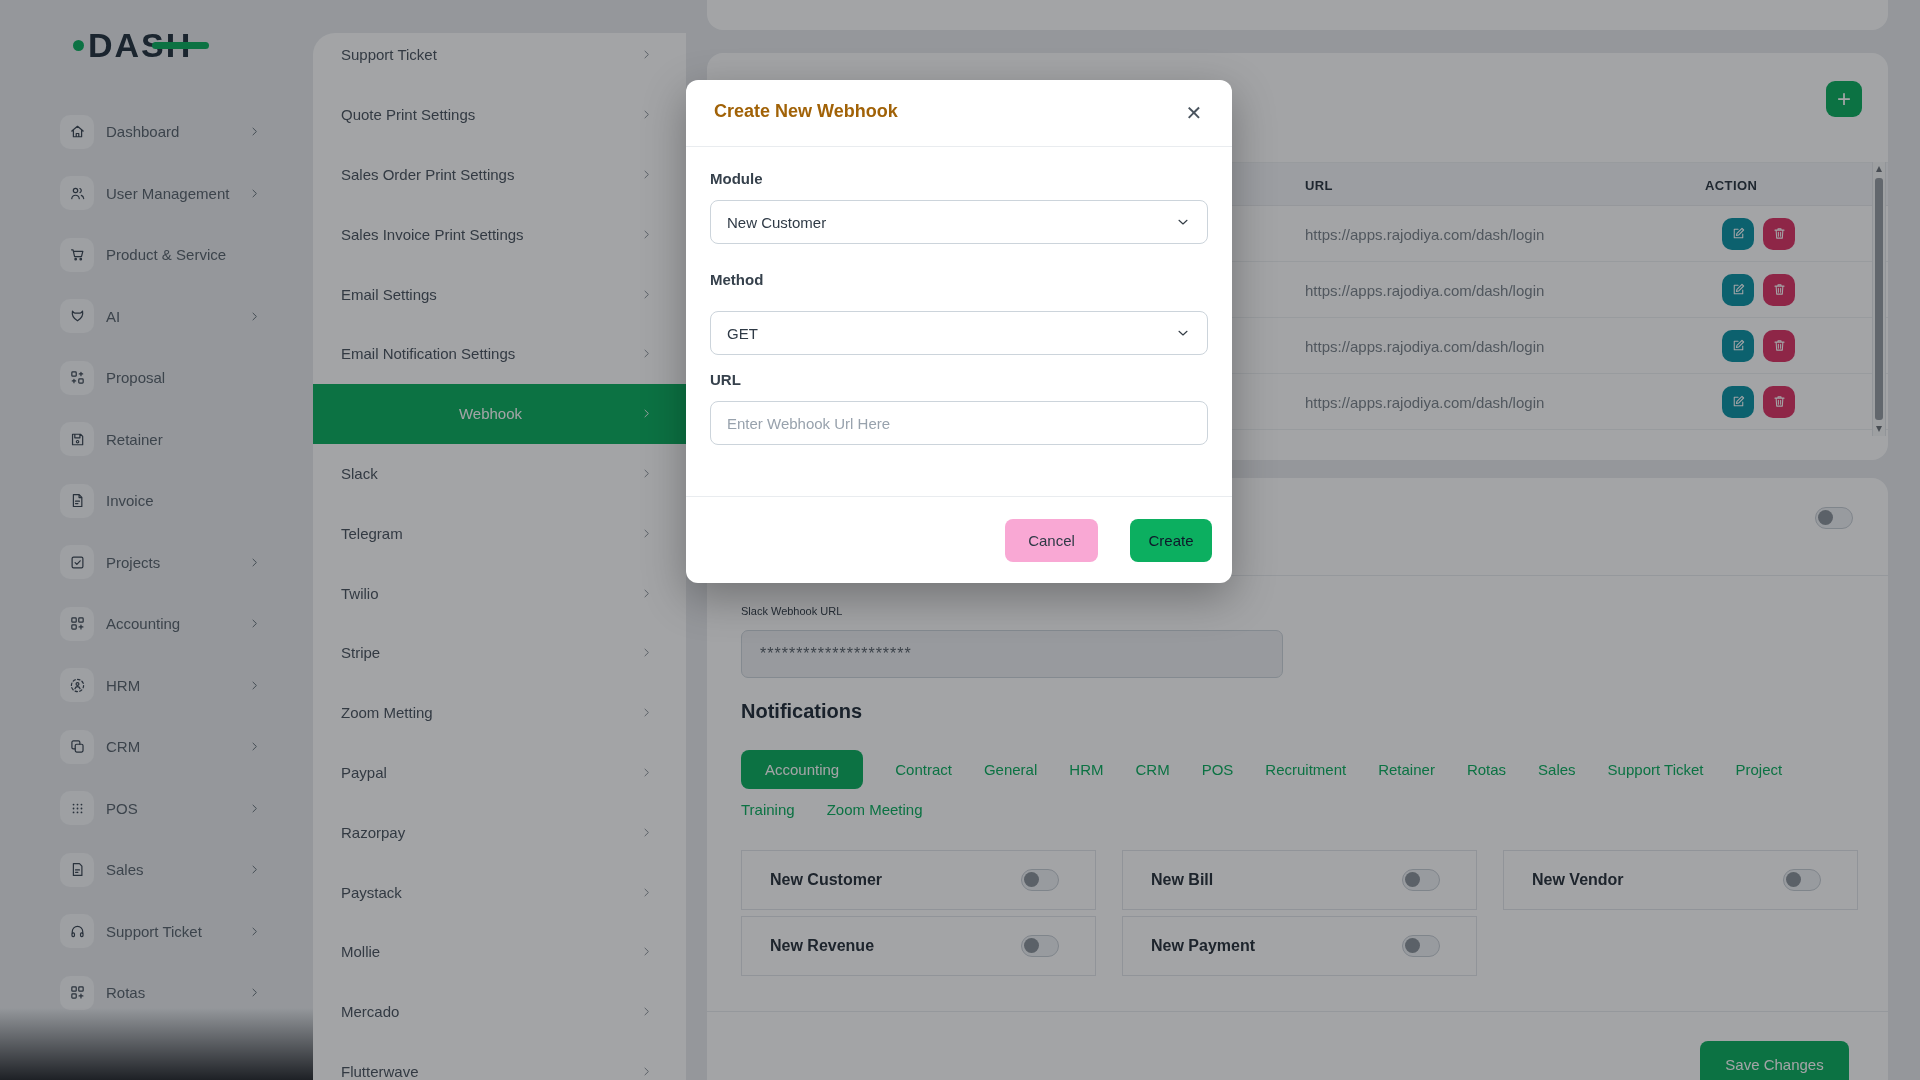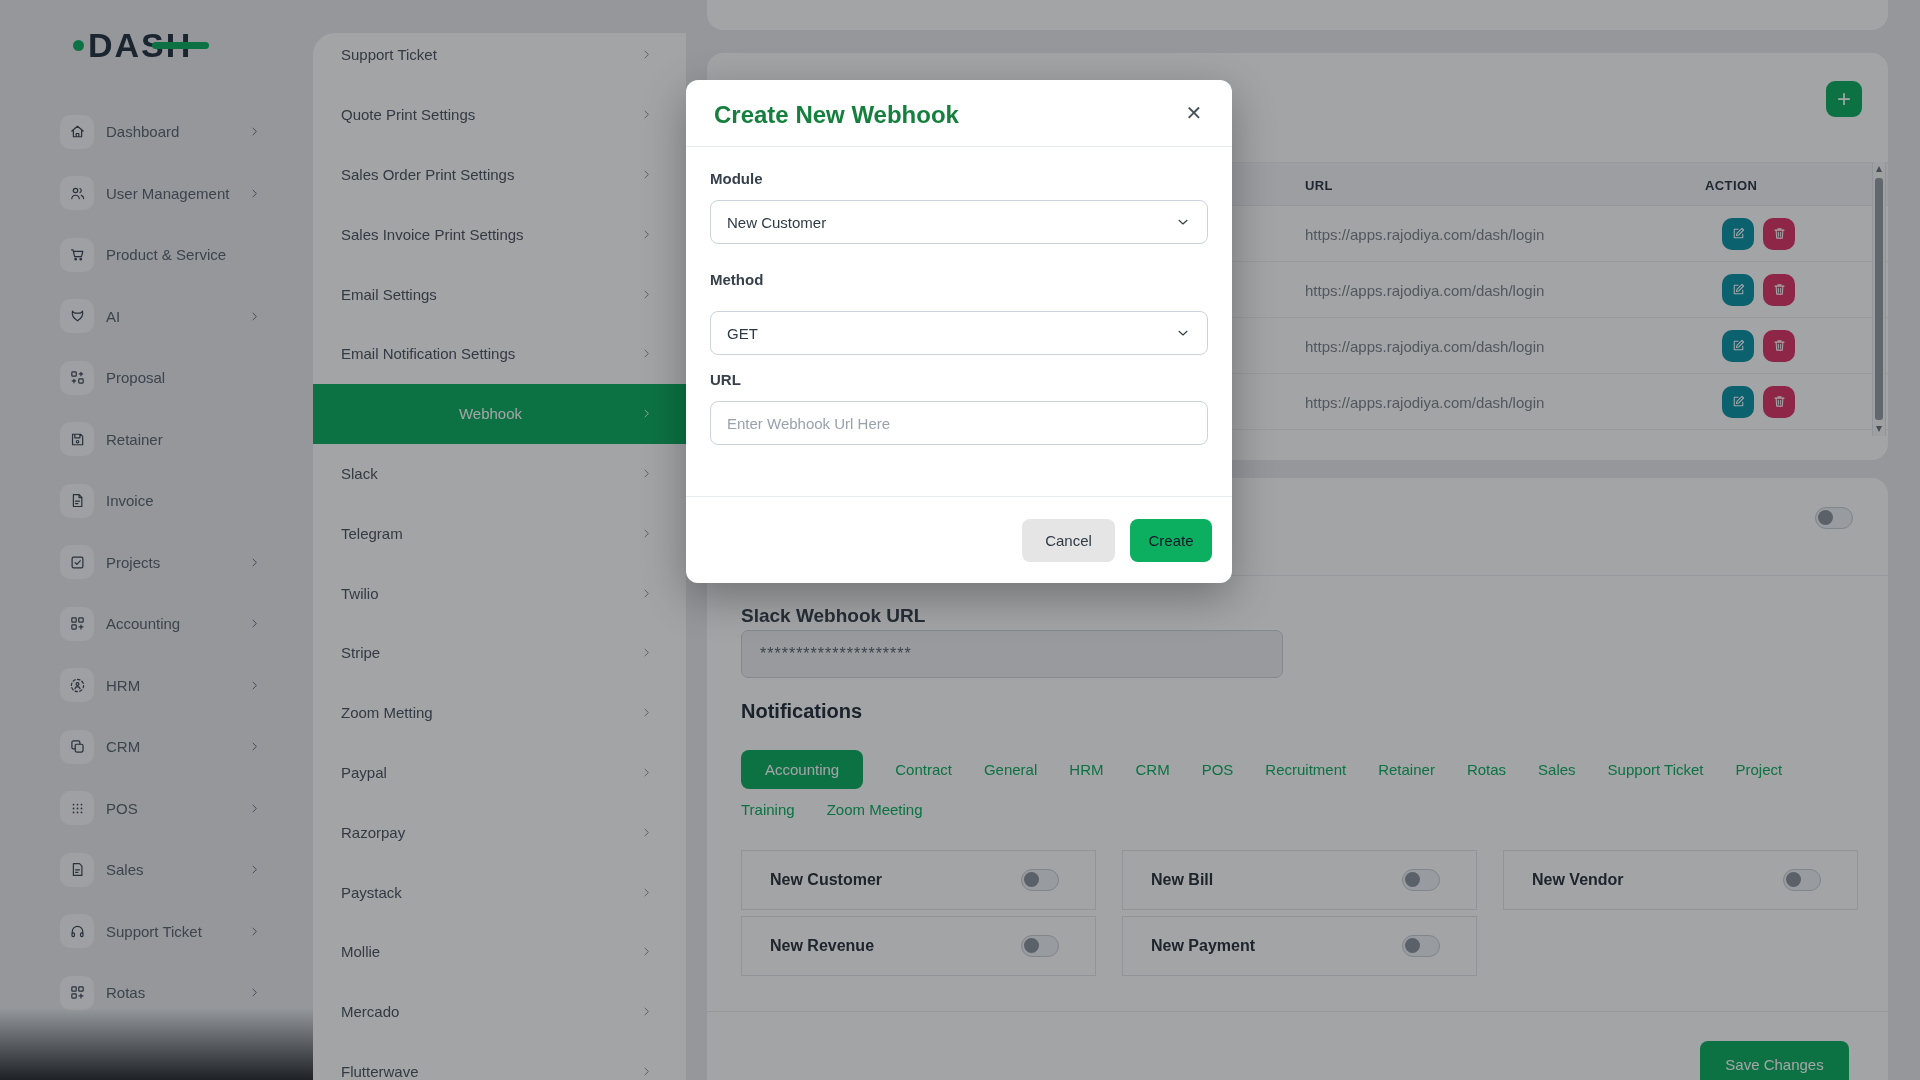--- a/index.html
+++ b/index.html
@@ -56,57 +56,57 @@
   .sb-up{top:4px; border-bottom:6px solid #6d737a;}
   .sb-down{bottom:4px; border-top:6px solid #6d737a;}
   .sb-thumb{position:absolute; left:2px; width:8px; top:16px; height:242px; background:#979da4; border-radius:3px;}
 
   .slack-card{left:21px; right:32px; top:478px; height:640px;}
   .slack-head{position:relative; height:98px; border-bottom:1px solid #e9ecef;}
   .toggle{position:relative; width:38px; height:22px; border:1.5px solid #c6cdd4; background:#eef1f4; border-radius:12px; cursor:pointer; flex:0 0 38px;}
   .knob{position:absolute; left:2px; top:2px; width:15px; height:15px; border-radius:50%; background:#8b939b;}
   .slack-head .toggle{position:absolute; right:35px; top:29px;}
   .slack-body{position:absolute; left:34px; right:30px; top:98px; bottom:0;}
-  .field-label{position:absolute; top:29px; left:0; font-size:19px; font-weight:bold; color:#36414c;}
+  .field-label{position:absolute; top:29px; left:0; font-size:11px; font-weight:normal; color:#36414c;}
   .mask-input{position:absolute; top:54px; left:0; width:542px; height:48px; background:#edeff2;
     border:1px solid #cdd5dc; border-radius:7px; color:#59626b; font-size:16px; letter-spacing:1px; padding:0 18px;}
   .notif-heading{position:absolute; top:124px; left:0; font-size:20px; font-weight:bold; color:#222e3a;}
   .tabs{position:absolute; top:174px; left:0; width:1117px; display:flex; flex-wrap:wrap; gap:12px 32px; align-items:center;}
   .tab{font-size:15px; color:var(--green); cursor:pointer; white-space:nowrap;}
   .tab.active{background:var(--green); color:#fff; padding:11px 24px; border-radius:8px;}
   .toggle-grid{position:absolute; top:274px; left:0; width:1117px; display:grid;
     grid-template-columns:1fr 1fr 1fr; gap:6px 26px;}
   .tcell{height:60px; border:1px solid #e2e6ea; display:flex; align-items:center; padding:0 36px 0 28px; background:#fff;}
   .tcell .lbl{flex:1; font-size:16px; font-weight:bold; color:#29323c;}
   .body-divider{position:absolute; top:435px; left:-34px; right:-30px; height:1px; background:#e9ecef;}
   .save-btn{position:absolute; top:465px; right:9px; width:149px; height:46px; border:none; border-radius:8px;
     background:var(--green); color:#fff; font-size:15px; cursor:pointer;}
 
   
   .overlay{position:absolute; inset:0; background:rgba(13,17,22,.38); z-index:40;}
   .modal{position:absolute; left:686px; top:80px; width:546px; height:503px; background:#fff; border-radius:12px;
     z-index:50; box-shadow:0 14px 44px rgba(0,0,0,.30);}
   .modal-head{position:relative; height:67px; border-bottom:1px solid #e9ecef;}
-  .modal-title{position:absolute; left:28px; top:21px; font-size:24px; font-weight:bold; color:#15803d;}
+  .modal-title{position:absolute; left:28px; top:21px; font-size:18px; font-weight:bold; color:#a16207;}
   .modal-close{position:absolute; right:22px; top:17px; width:32px; height:32px; border:none; background:none;
     font-size:20px; color:#4a545e; cursor:pointer;}
   .modal-body{position:absolute; left:24px; right:24px; top:67px;}
   .m-label{position:absolute; left:0; font-size:15px; font-weight:bold; color:#36414c;}
   .lab-module{top:23px;} .lab-method{top:124px;} .lab-url{top:224px;}
   .select{position:absolute; left:0; right:0; height:44px; border:1px solid #ccd4db; border-radius:8px;
     display:flex; align-items:center; justify-content:space-between; padding:0 16px; font-size:15px; color:#2f3a46;
     cursor:pointer; background:#fff;}
   .sel-module{top:53px;} .sel-method{top:164px;}
   .select .chev{color:#333c45; display:flex;}
   .url-input{position:absolute; top:254px; left:0; right:0; height:44px; border:1px solid #ccd4db; border-radius:8px;
     padding:0 16px; font-size:15px; color:#2f3a46; width:100%;}
   .url-input::placeholder{color:#98a2ad;}
   .modal-foot{position:absolute; left:0; right:0; bottom:0; height:87px; border-top:1px solid #e9ecef;}
   .btn{position:absolute; top:22px; height:43px; border:none; border-radius:8px; font-size:15px; cursor:pointer;}
-  .btn-cancel{right:117px; width:93px; background:#e5e5e5; color:#2f3a46;}
+  .btn-cancel{right:134px; width:93px; background:#f9a8d4; color:#2f3a46;}
   .btn-create{right:20px; width:82px; background:var(--green); color:#0f172a;}
 </style>
 </head>
 <body>
 
 <div class="screen">
 
   <aside class="sidebar">
     <div class="logo">
       <span class="logo-dot"></span>

